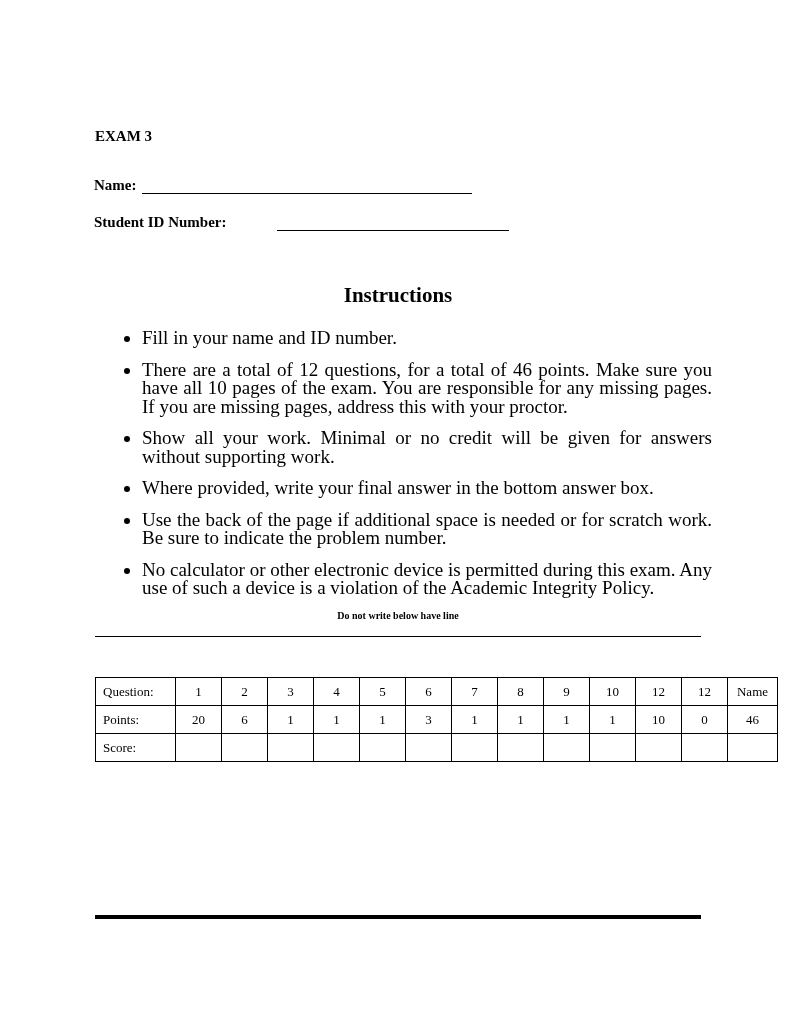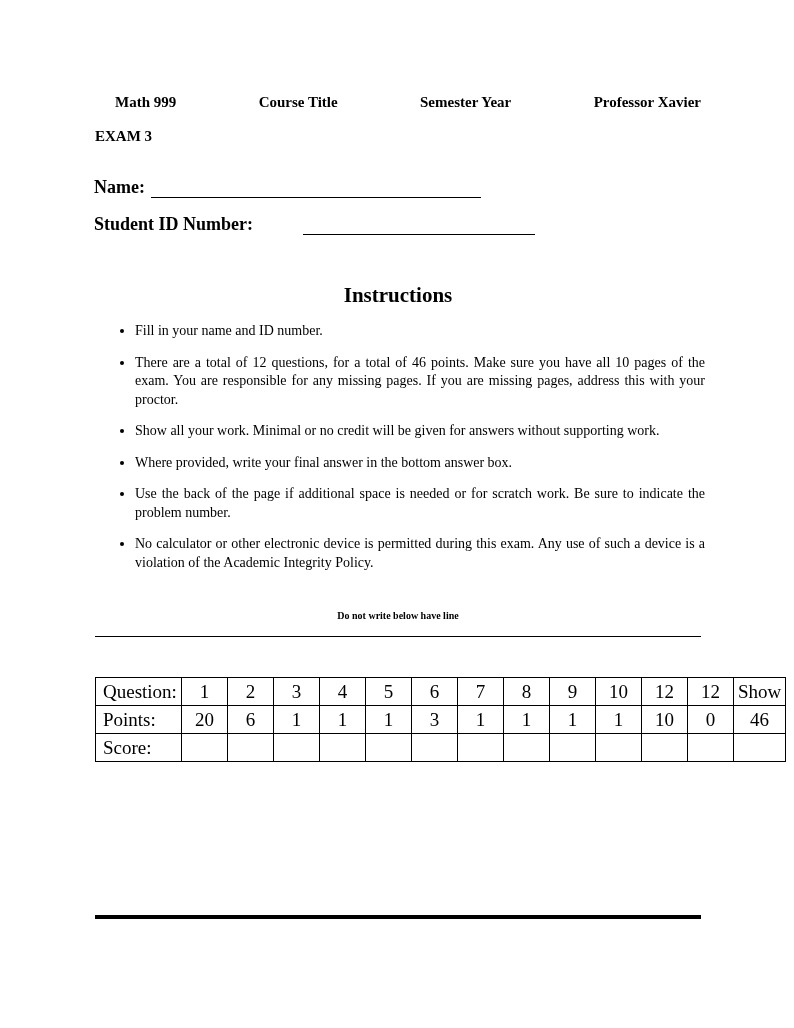--- a/index.html
+++ b/index.html
@@ -32,21 +32,21 @@
     left: 95px;
     width: 606px;
     text-align: left;
     font-weight: bold;
     font-size: 15px;
   }
 
   .field-row {
     position: absolute;
     left: 94px;
-    font-size: 18px;
+    font-size: 15px;
     display: flex;
     align-items: flex-end;
   }
   .field-row.name-row { top: 177px; }
   .field-row.id-row   { top: 214px; gap: 44px; }
   .field-label { font-weight: bold; white-space: nowrap; }
   .blank-line {
     display: inline-block;
     border-bottom: 1px solid #000;
     height: 17px;
@@ -63,23 +63,23 @@
     text-align: center;
     font-weight: bold;
     font-size: 21px;
   }
 
   .instructions-list {
     position: absolute;
     top: 318px;
     left: 95px;
     width: 606px;
-    margin: 4px;
+    margin: 11px;
     padding: 0 0 0 36px;
-    font-size: 14px;
+    font-size: 19px;
     line-height: 18.5px;
   }
   .instructions-list li {
     margin-bottom: 13px;
     text-align: justify;
   }
 
   .divider-note {
     position: absolute;
     top: 610px;
@@ -97,21 +97,21 @@
     width: 606px;
     height: 1px;
     background: #000000;
   }
 
   .score-table {
     position: absolute;
     top: 677px;
     left: 95px;
     border-collapse: collapse;
-    font-size: 19px;
+    font-size: 13px;
     border-radius: 31px;
   }
   .score-table td {
     border: 1px solid #000000;
     height: 28px;
     padding: 0 4px;
     text-align: center;
     vertical-align: middle;
   }
   .score-table td.row-label {
@@ -129,26 +129,20 @@
     width: 606px;
     height: 4px;
     background: #000000;
   }
 </style>
 </head>
 <body>
 
 <div class="page">
 
-  <div class="header-row">
-    <span>Math 999</span>
-    <span>Course Title</span>
-    <span>Semester Year</span>
-    <span>Professor Xavier</span>
-  </div>
 
   <div class="exam-title">EXAM 3</div>
 
   <div class="field-row name-row">
     <span class="field-label">Name:</span>
     <span class="blank-line name-line"></span>
   </div>
 
   <div class="field-row id-row">
     <span class="field-label">Student ID Number:</span>
@@ -179,21 +173,21 @@
         <td class="q-cell">3</td>
         <td class="q-cell">4</td>
         <td class="q-cell">5</td>
         <td class="q-cell">6</td>
         <td class="q-cell">7</td>
         <td class="q-cell">8</td>
         <td class="q-cell">9</td>
         <td class="q-cell">10</td>
         <td class="q-cell">12</td>
         <td class="q-cell">12</td>
-        <td class="total-cell">Show</td>
+        <td class="total-cell">Name</td>
       </tr>
       <tr>
         <td class="row-label">Points:</td>
         <td class="q-cell">20</td>
         <td class="q-cell">6</td>
         <td class="q-cell">1</td>
         <td class="q-cell">1</td>
         <td class="q-cell">1</td>
         <td class="q-cell">3</td>
         <td class="q-cell">1</td>

